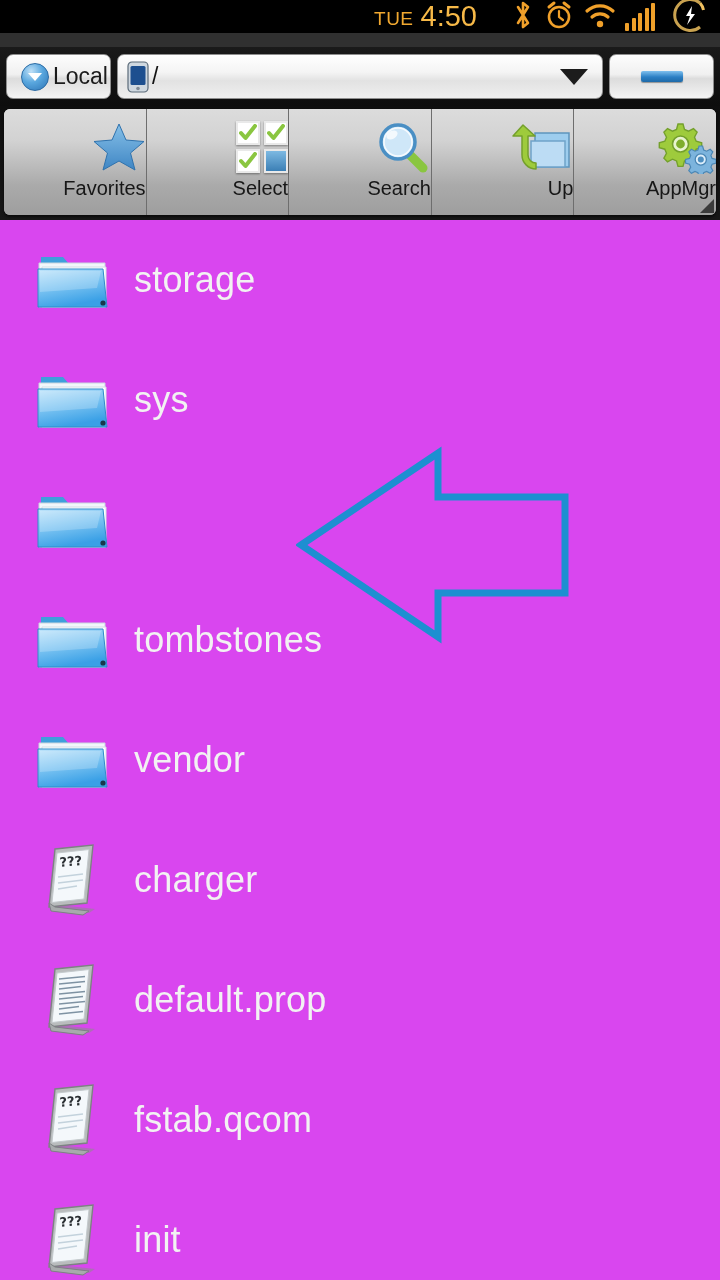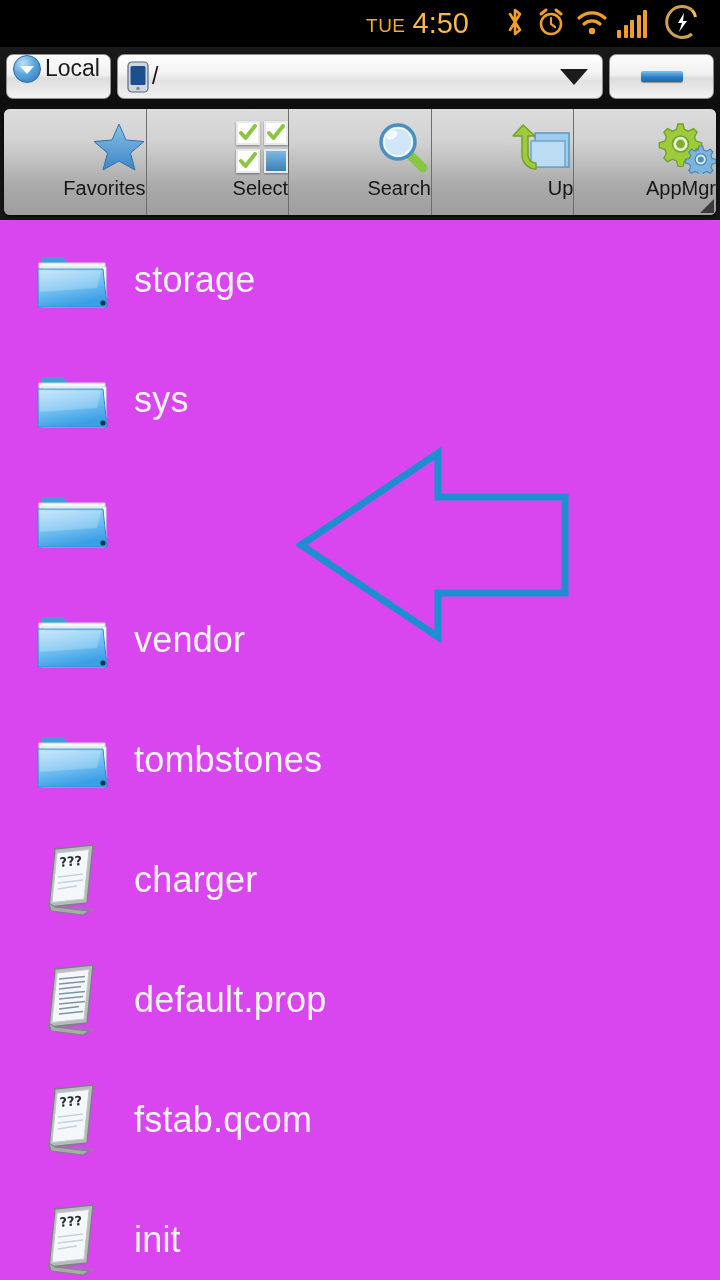--- a/index.html
+++ b/index.html
@@ -6,23 +6,23 @@
   html, body {
     width:720px; height:1280px;
     background:#303030;
     font-family:"Liberation Sans", sans-serif;
     overflow:hidden;
   }
   #screen { position:relative; width:720px; height:1280px; overflow:hidden; background:#303030; }
 
   
   .statusbar {
-    position:absolute; left:0; top:0; width:720px; height:47px;
+    position:absolute; left:0; top:0; width:720px; height:33px;
     background:#000; display:flex; align-items:center; justify-content:flex-end;
-    padding-right:20px; gap:0px;
+    padding-right:12px; gap:0px;
   }
   .sb-day {
     color:#f0a830; font-size:19px; letter-spacing:0.5px;
     font-family:"Liberation Sans", sans-serif; margin-right:7px; padding-top:4px;
   }
   .sb-time { color:#f7b948; font-size:29px; letter-spacing:0px; margin-right:26px; }
   .sb-icon { display:inline-block; position:relative; margin-left:9px; }
 
   
   .ico-bt { width:22px; height:32px; }
@@ -43,21 +43,21 @@
   
   .actionbar {
     position:absolute; left:0; top:47px; width:720px; height:59px;
     background:linear-gradient(180deg,#1a1a1a 0%, #0d0d0d 100%);
     display:flex; align-items:center; padding:0 6px; gap:6px;
   }
   .btn-local {
     width:105px; height:45px; border-radius:7px;
     background:linear-gradient(180deg,#fdfdfd 0%, #f0f0f0 45%, #dcdcdc 55%, #f4f4f4 100%);
     border:1px solid #8e8e8e; box-shadow:0 1px 0 rgba(255,255,255,.5) inset;
-    display:flex; gap:4px; padding-left:6px;
+    display:flex; align-items:center; gap:4px; padding-left:14px;
   }
   .local-circle {
     width:28px; height:28px; border-radius:50%;
     background:radial-gradient(circle at 35% 28%, #bfe0f7 0%, #5aa7de 45%, #2b73b5 100%);
     border:1px solid #2a6ba5; display:flex; align-items:center; justify-content:center;
     flex:0 0 28px;
   }
   .local-circle::after {
     content:""; width:0;height:0;
     border-left:7px solid transparent; border-right:7px solid transparent;
@@ -360,35 +360,35 @@
       <span class="row-ico">
         <svg class="folder-svg" viewBox="0 0 76 66">
           <path d="M6 10 h22 l6 7 h36 v42 H6 Z" fill="#3f9fdb"></path>
           <path d="M4 16 h66 v44 H4 Z" fill="#f2f7fb" stroke="#c9d6de" stroke-width="1"></path>
           <path d="M7 20 h64 v40 H7 Z" fill="#ffffff" stroke="#d3dee5" stroke-width="1"></path>
           <path d="M3 22 L68 22 L72 60 L3 60 Z" fill="url(#fb)" stroke="#2f8cc9" stroke-width="1"></path>
           <path d="M5 24 L66 24 L62 41 L5 45 Z" fill="#ffffff" opacity=".22"></path>
           <circle cx="68" cy="56" r="2.6" fill="#18374c"></circle>
         </svg>
       </span>
-      <span class="row-label">vendor</span>
+      <span class="row-label">tombstones</span>
     </div>
 
     <div class="row">
       <span class="row-ico">
         <svg class="folder-svg" viewBox="0 0 76 66">
           <path d="M6 10 h22 l6 7 h36 v42 H6 Z" fill="#3f9fdb"></path>
           <path d="M4 16 h66 v44 H4 Z" fill="#f2f7fb" stroke="#c9d6de" stroke-width="1"></path>
           <path d="M7 20 h64 v40 H7 Z" fill="#ffffff" stroke="#d3dee5" stroke-width="1"></path>
           <path d="M3 22 L68 22 L72 60 L3 60 Z" fill="url(#fb)" stroke="#2f8cc9" stroke-width="1"></path>
           <path d="M5 24 L66 24 L62 41 L5 45 Z" fill="#ffffff" opacity=".22"></path>
           <circle cx="68" cy="56" r="2.6" fill="#18374c"></circle>
         </svg>
       </span>
-      <span class="row-label">tombstones</span>
+      <span class="row-label">vendor</span>
     </div>
 
     <div class="row">
       <span class="row-ico">
         <svg class="file-svg" viewBox="0 0 72 78">
           <path d="M14 66 L22 64 L58 68 L52 72 Z" fill="#8c8c8c" opacity=".55"></path>
           <path d="M18 8 L56 4 L50 62 L12 66 Z" fill="#b9bcbd" stroke="#7d8183" stroke-width="1.4"></path>
           <path d="M20 12 L52 8.5 L47 58 L15 61.5 Z" fill="#f4f8fb" stroke="#c4cacd" stroke-width="1"></path>
           <path d="M12 62 L18 66 L52 70 L46 74 L14 70 Z" fill="#a8abac" stroke="#7d8183" stroke-width="1"></path>
           <text x="23" y="26" font-family="DejaVu Sans, sans-serif" font-size="13" font-weight="bold" fill="#2a2f33" transform="rotate(-5 23 26)">???</text>

